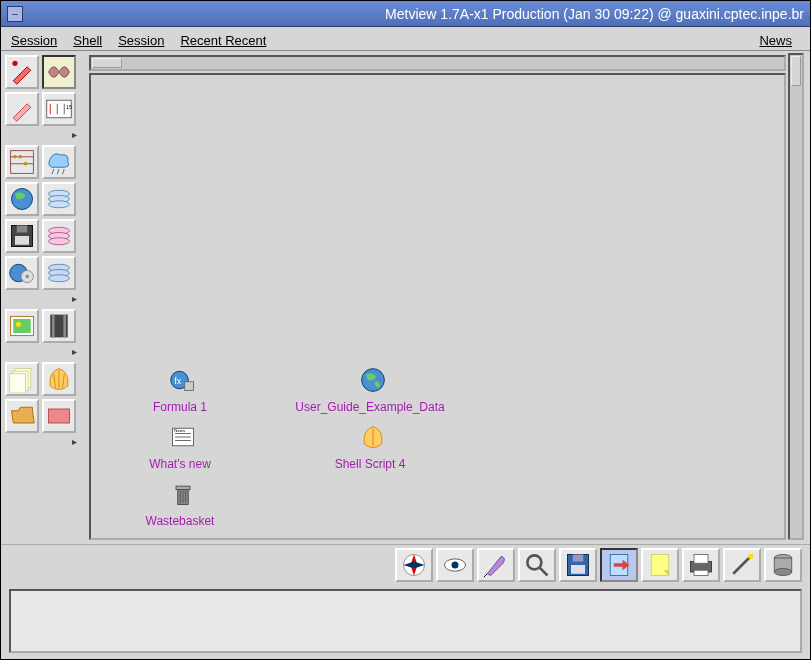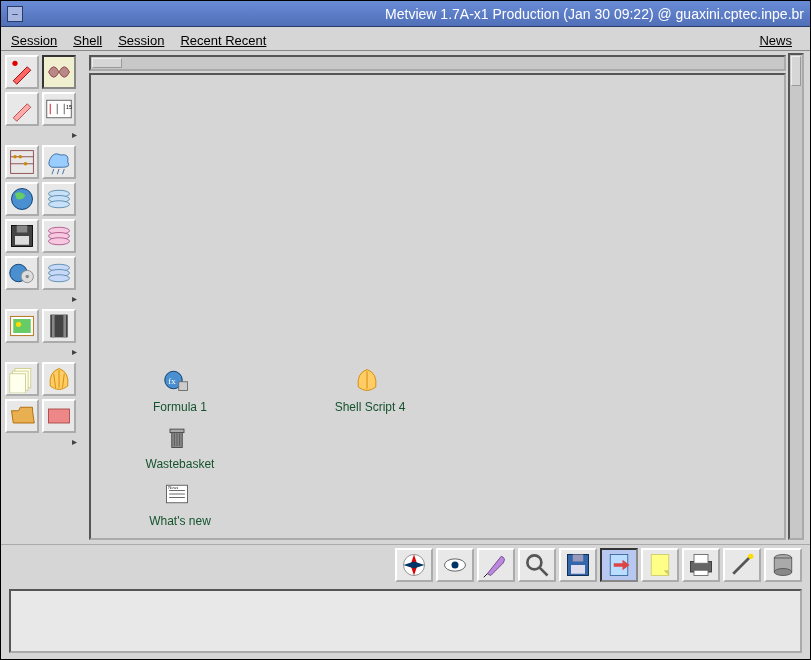--- a/index.html
+++ b/index.html
@@ -163,25 +163,25 @@
   .desktop-icon {
     display:flex;
     flex-direction:column;
     align-items:center;
     gap:3px;
     margin-top:6px;
     cursor:default;
   }
   .desktop-icon .icon-box {
     width:34px; height:34px;
-    display:flex; align-items:center; justify-content:flex-start;font-family:Liberation Serif, serif;
+    display:flex; align-items:center; justify-content:flex-end;
   }
   .desktop-icon .label {
     font-size:12px;
-    color:#14532d;
+    color:#a21caf;
     white-space:nowrap;
   }
   .bottom-bar {
     display:flex;
     flex-direction:column;
     background:#d6d6d6;
   }
   .toolbar-row {
     display:flex;
     justify-content:flex-end;
@@ -440,43 +440,53 @@
                         <circle cx="12" cy="16" r="10" fill="#4a90d0" stroke="#036"></circle>
                         <rect x="18" y="18" width="10" height="10" fill="#ccc" stroke="#666"></rect>
                         <text x="6" y="20" font-size="10" fill="#fff">fx</text>
                       </svg>
                     </span>
         <span class="label">Formula 1</span>
                   </div>
                   <div class="desktop-icon">
         <span class="icon-box">
                       <svg viewBox="0 0 32 32" width="28" height="28">
+                        <rect x="4" y="6" width="24" height="20" fill="#fff" stroke="#555"></rect>
+                        <line x1="7" y1="12" x2="25" y2="12" stroke="#555"></line>
+                        <line x1="7" y1="16" x2="25" y2="16" stroke="#555"></line>
+                        <line x1="7" y1="20" x2="25" y2="20" stroke="#555"></line>
+                        <text x="6" y="10" font-size="5">News</text>
+                      </svg>
+                    </span>
+        <span class="label">What's new</span>
+                  </div>
+                  <div class="desktop-icon">
+        <span class="icon-box">
+                      <svg viewBox="0 0 32 32" width="28" height="28">
                         <rect x="10" y="10" width="12" height="18" fill="#888" stroke="#444"></rect>
                         <rect x="8" y="7" width="16" height="4" fill="#aaa" stroke="#444"></rect>
                         <line x1="13" y1="12" x2="13" y2="26" stroke="#555"></line>
                         <line x1="16" y1="12" x2="16" y2="26" stroke="#555"></line>
                         <line x1="19" y1="12" x2="19" y2="26" stroke="#555"></line>
                       </svg>
                     </span>
         <span class="label">Wastebasket</span>
                   </div>
+                </div>
+                <div class="icon-col">
                   <div class="desktop-icon">
         <span class="icon-box">
                       <svg viewBox="0 0 32 32" width="28" height="28">
-                        <rect x="4" y="6" width="24" height="20" fill="#fff" stroke="#555"></rect>
-                        <line x1="7" y1="12" x2="25" y2="12" stroke="#555"></line>
-                        <line x1="7" y1="16" x2="25" y2="16" stroke="#555"></line>
-                        <line x1="7" y1="20" x2="25" y2="20" stroke="#555"></line>
-                        <text x="6" y="10" font-size="5">News</text>
+                        <circle cx="16" cy="16" r="13" fill="#4a90d0" stroke="#036"></circle>
+                        <path d="M8 10 Q14 6 20 12 Q16 18 10 16 Z" fill="#6c6"></path>
+                        <path d="M18 18 Q24 16 24 24 Q18 26 18 18 Z" fill="#6c6"></path>
                       </svg>
                     </span>
-        <span class="label">What's new</span>
+        <span class="label">User_Guide_Example_Data</span>
                   </div>
-                </div>
-                <div class="icon-col">
                   <div class="desktop-icon">
         <span class="icon-box">
                       <svg viewBox="0 0 32 32" width="28" height="28">
                         <path d="M16 4 Q4 8 6 24 Q16 32 26 24 Q28 8 16 4 Z" fill="#fc6" stroke="#c80"></path>
                         <line x1="16" y1="6" x2="16" y2="26" stroke="#c80"></line>
                       </svg>
                     </span>
         <span class="label">Shell Script 4</span>
                   </div>
                 </div>

